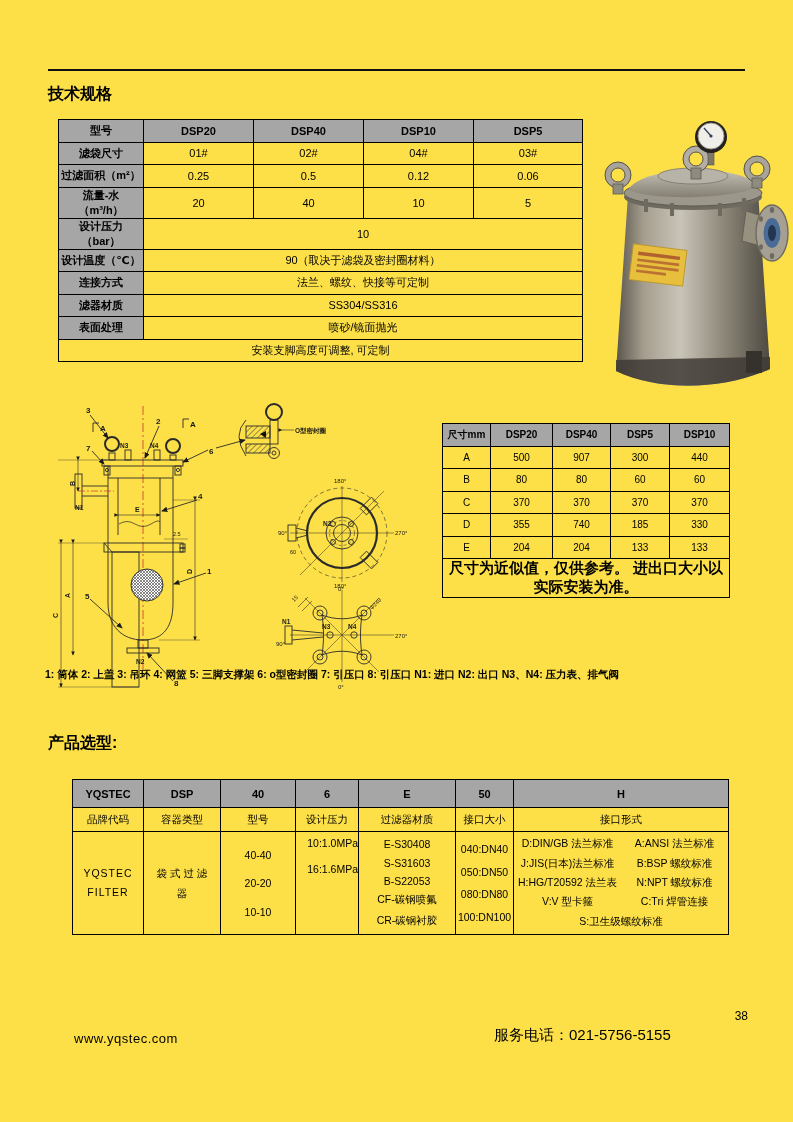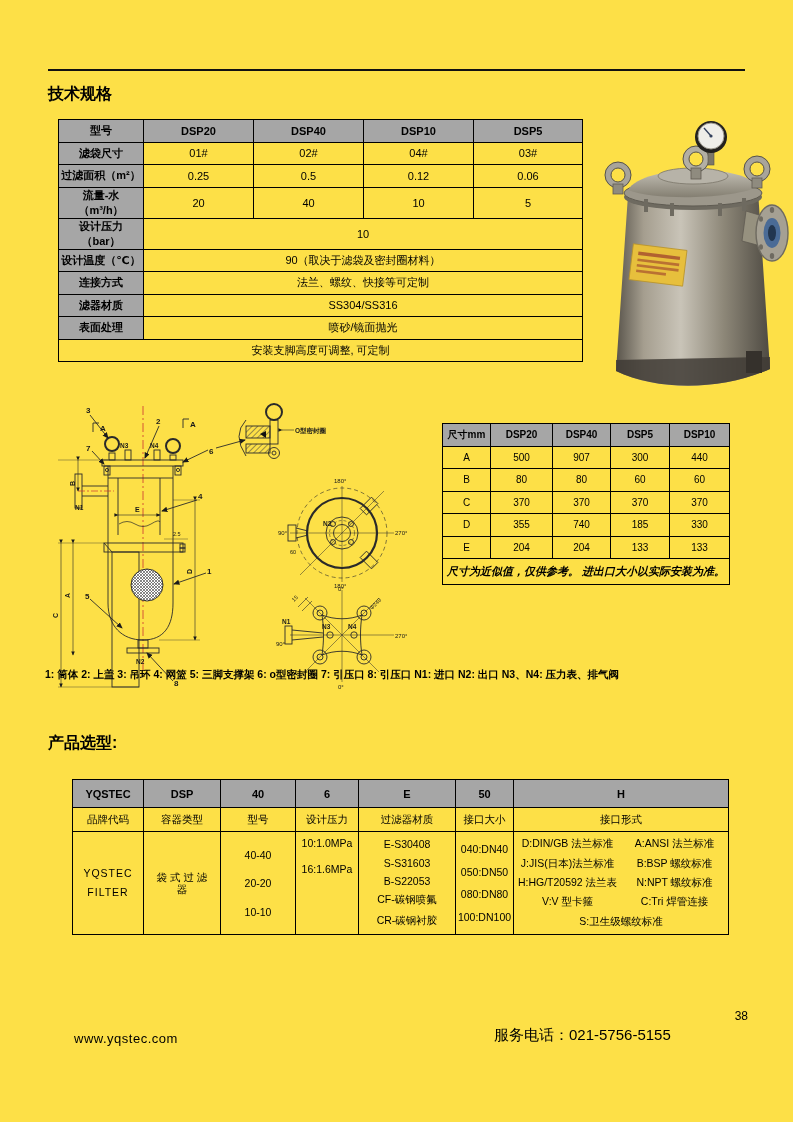--- a/index.html
+++ b/index.html
@@ -9,29 +9,29 @@
   .rule{left:48px;top:69px;width:697px;height:2px;background:#111;}
   .h1{left:48px;top:84px;font-size:16px;font-weight:bold;}
   .h2{left:48px;top:733px;font-size:16px;font-weight:bold;}
   table{border-collapse:collapse;table-layout:fixed;}
   td{border:1.5px solid #000;text-align:center;vertical-align:middle;overflow:hidden;padding:0 2px;}
   .hd{background:#a6a6a6;font-weight:bold;}
   .spec{left:58px;top:119px;width:524px;font-size:11px;}
   .spec td{height:21.5px;}
   .dims{left:442px;top:423px;width:287px;font-size:10px;}
   .dims td{height:21.5px;}
-  .dims .note td{font-weight:bold;font-size:11px;height:25px;font-style:italic;}
+  .dims .note td{font-weight:bold;font-size:15px;height:25px;}
   .caption{left:45px;top:668px;width:720px;font-size:10.5px;font-weight:bold;white-space:nowrap;}
   .sel{left:72px;top:779px;width:656px;font-size:10.5px;}
   .sel .r1 td{height:27px;font-size:11px;}
   .sel .r2 td{height:23px;}
   .sel .body td{height:102px;padding:0;}
   .stack{display:flex;flex-direction:column;justify-content:space-evenly;height:100%;}
-  .stack.top{justify-content:flex-start;padding-top:10px;gap:14px;}
-  .vessel{width:64px;margin:0 auto;line-height:12px;}
+  .stack.top{justify-content:flex-start;padding-top:10px;gap:14px;text-align:right;}
+  .vessel{width:64px;margin:0 auto;line-height:20px;}
   .brand{line-height:19px;letter-spacing:1px;}
   .formgrid{display:grid;grid-template-columns:1fr 1fr;}
   .pageno{left:700px;top:1009px;width:48px;text-align:right;font-size:12px;}
   .weblink{left:74px;top:1031px;font-size:13px;font-weight:normal;letter-spacing:.5px;}
   .phone{left:494px;top:1026px;font-size:15px;font-weight:normal;}
   svg text{font-family:"Liberation Sans","DejaVu Sans",sans-serif;fill:#1a1a1a;}
   svg .b{font-weight:bold;}
 </style>
 </head>
 <body>

